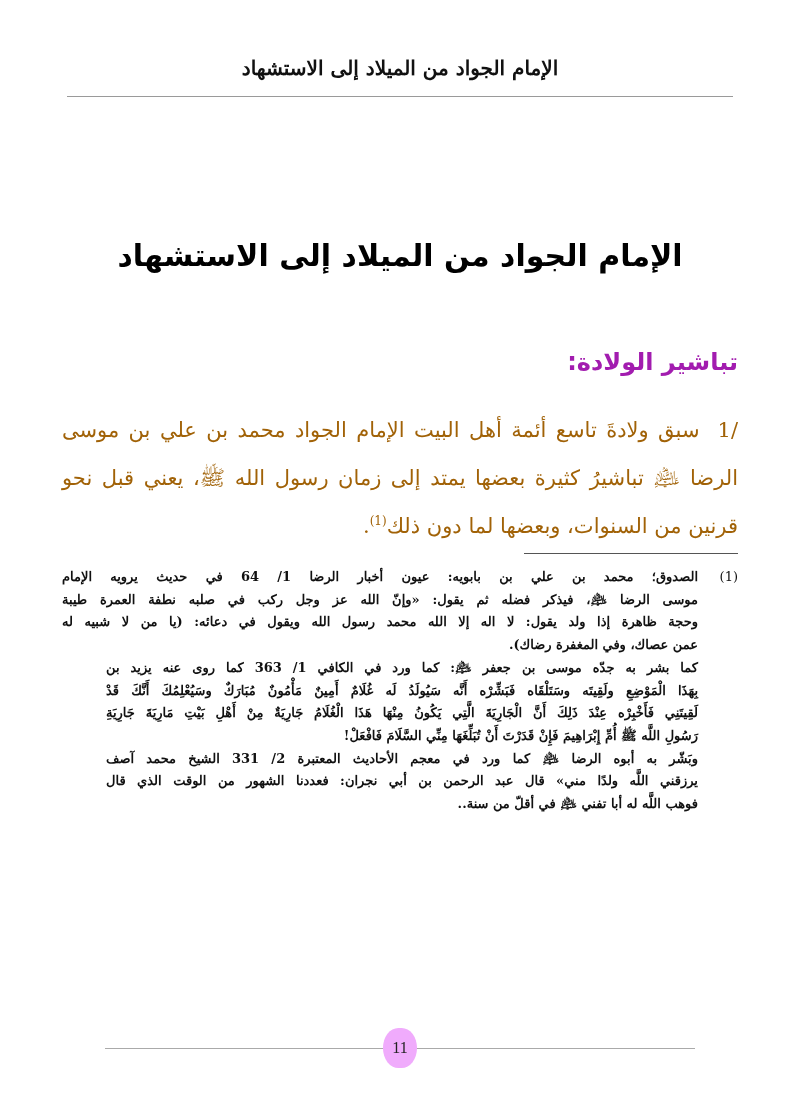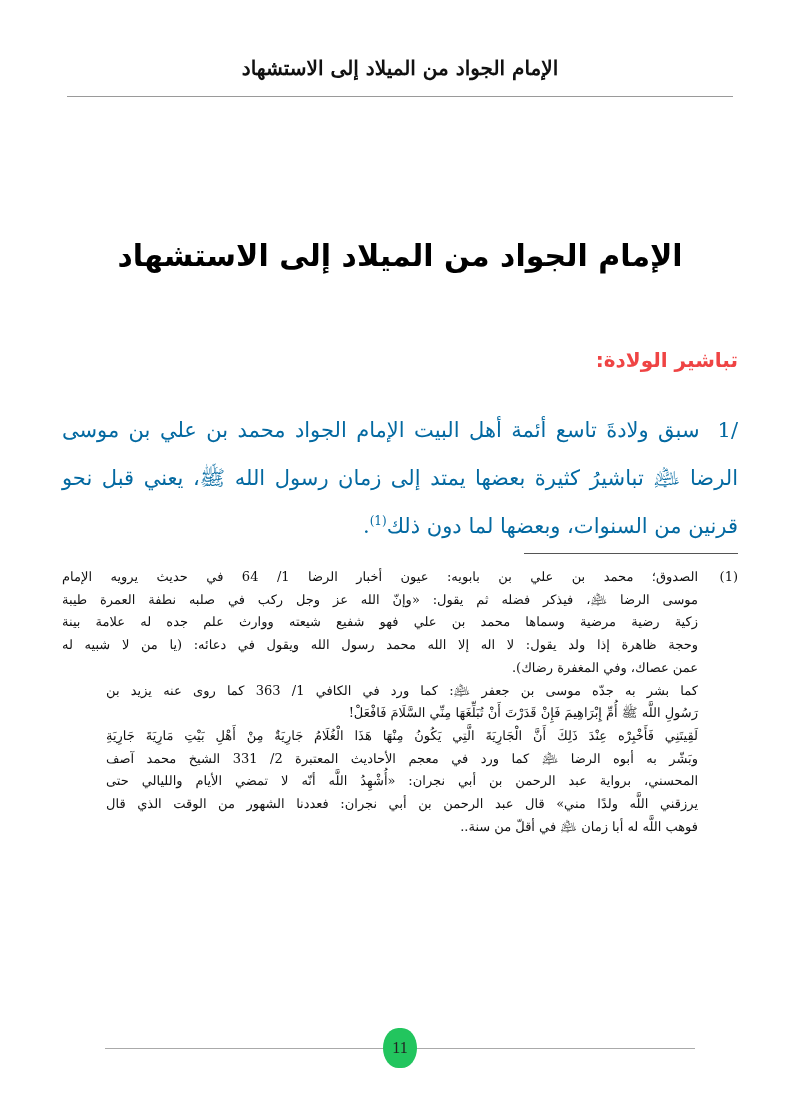--- a/index.html
+++ b/index.html
@@ -15,54 +15,54 @@
       border-top: 1.5px solid #9a9a9a;
     }
     .head-rule { left: 67px; width: 388px; }
 
     .chapter-title {
       position: absolute; top: 238px; left: 0; width: 800px; text-align: center;
       font-family: "DejaVu Sans", sans-serif; font-weight: bold; font-size: 30px; color: #000;
     }
     .section-heading {
       position: absolute; top: 348px; right: 62px;
-      font-family: "DejaVu Sans", sans-serif; font-weight: bold; font-size: 20px; color: #ef4444;
+      font-family: "DejaVu Sans", sans-serif; font-weight: bold; font-size: 24px; color: #a21caf;
     }
     .body-para {
       position: absolute; top: 406px; right: 62px; width: 676px;
       font-family: "DejaVu Serif", serif; font-size: 21px; line-height: 48px;
-      text-align: justify; text-align-last: right; color: #0369a1;
+      text-align: justify; text-align-last: right; color: #a16207;
     }
     .para-num { margin-left: 18px; direction: ltr; unicode-bidi: isolate; }
     sup.fn-ref { font-size: 12px; vertical-align: super; line-height: 0; }
 
     .fn-rule {
       position: absolute; top: 553px; right: 62px; width: 214px; height: 0;
       border-top: 1.5px solid #555;
     }
     .footnotes {
       position: absolute; top: 566px; right: 62px; width: 676px;
       font-family: "DejaVu Serif", serif; font-size: 13px; line-height: 22.7px;
       text-align: justify; color: #111;
     }
     .fn-block { position: relative; padding-right: 40px; }
     .fn-num { position: absolute; right: 0; top: 0; direction: ltr; unicode-bidi: isolate; }
-    .fn-line { display: block; text-align: justify; text-align-last: justify; }
+    .fn-line { display: block; text-align: justify; text-align-last: justify; font-weight: bold; }
     .fn-line.last { text-align-last: right; }
     .fn-plain { padding-right: 40px; margin-left: 44px; }
 
     .footer-rule-left {
       position: absolute; top: 1048px; left: 105px; width: 282px; border-top: 1.5px solid #aaa;
     }
     .footer-rule-right {
       position: absolute; top: 1048px; left: 413px; width: 282px; border-top: 1.5px solid #aaa;
     }
     .page-number-badge {
       position: absolute; top: 1028px; left: 383px; width: 34px; height: 40px;
-      background: #22c55e; border-radius: 45% / 50%;
+      background: #f0abfc; border-radius: 45% / 50%;
       display: flex; align-items: center; justify-content: center;
       font-family: "Liberation Serif", serif; font-size: 16px; color: #222;
     }
   </style>
 </head>
 <body>
 
 <div class="page">
   <div class="running-head">الإمام الجواد من الميلاد إلى الاستشهاد</div>
   <div class="head-rule" style="left:67px;width:666px;"></div>
@@ -75,33 +75,32 @@
     <span class="para-num">1/</span><span>سبق ولادةَ تاسع أئمة أهل البيت الإمام الجواد محمد بن علي بن موسى الرضا ﵇ تباشيرُ كثيرة بعضها يمتد إلى زمان رسول الله ﷺ، يعني قبل نحو قرنين من السنوات، وبعضها لما دون ذلك</span><sup class="fn-ref">(1)</sup><span>.</span>
   </div>
 
   <div class="fn-rule"></div>
 
   <div class="footnotes">
     <div class="fn-block">
       <span class="fn-num">(1)</span>
       <span class="fn-line">الصدوق؛ محمد بن علي بن بابويه: عيون أخبار الرضا 1/ 64 في حديث يرويه الإمام</span>
       <span class="fn-line">موسى الرضا ﵇، فيذكر فضله ثم يقول: «وإنّ الله عز وجل ركب في صلبه نطفة العمرة طيبة</span>
-      <span class="fn-line">زكية رضية مرضية وسماها محمد بن علي فهو شفيع شيعته ووارث علم جده له علامة بينة</span>
       <span class="fn-line">وحجة ظاهرة إذا ولد يقول: لا اله إلا الله محمد رسول الله ويقول في دعائه: (يا من لا شبيه له</span>
       <span class="fn-line last">عمن عصاك، وفي المغفرة رضاك).</span>
     </div>
     <div class="fn-plain">
       <span class="fn-line">كما بشر به جدّه موسى بن جعفر ﵇: كما ورد في الكافي 1/ 363 كما روى عنه يزيد بن</span>
+      <span class="fn-line">بِهَذَا الْمَوْضِعِ ولَقِيتَه وسَتَلْقَاه فَبَشِّرْه أَنَّه سَيُولَدُ لَه غُلَامٌ أَمِينٌ مَأْمُونٌ مُبَارَكٌ وسَيُعْلِمُكَ أَنَّكَ قَدْ</span>
+      <span class="fn-line">لَقِيتَنِي فَأَخْبِرْه عِنْدَ ذَلِكَ أَنَّ الْجَارِيَةَ الَّتِي يَكُونُ مِنْهَا هَذَا الْغُلَامُ جَارِيَةٌ مِنْ أَهْلِ بَيْتِ مَارِيَةَ جَارِيَةِ</span>
       <span class="fn-line last">رَسُولِ اللَّه ﷺ أُمِّ إِبْرَاهِيمَ فَإِنْ قَدَرْتَ أَنْ تُبَلِّغَهَا مِنِّي السَّلَامَ فَافْعَلْ!</span>
-      <span class="fn-line">لَقِيتَنِي فَأَخْبِرْه عِنْدَ ذَلِكَ أَنَّ الْجَارِيَةَ الَّتِي يَكُونُ مِنْهَا هَذَا الْغُلَامُ جَارِيَةٌ مِنْ أَهْلِ بَيْتِ مَارِيَةَ جَارِيَةِ</span>
     </div>
     <div class="fn-plain">
       <span class="fn-line">وبَشّر به أبوه الرضا ﵇ كما ورد في معجم الأحاديث المعتبرة 2/ 331 الشيخ محمد آصف</span>
-      <span class="fn-line">المحسني، برواية عبد الرحمن بن أبي نجران: «أُشْهِدُ اللَّه أنّه لا تمضي الأيام والليالي حتى</span>
       <span class="fn-line">يرزقني اللَّه ولدًا مني» قال عبد الرحمن بن أبي نجران: فعددنا الشهور من الوقت الذي قال</span>
-      <span class="fn-line last">فوهب اللَّه له أبا زمان ﵇ في أقلّ من سنة..</span>
+      <span class="fn-line last">فوهب اللَّه له أبا تفني ﵇ في أقلّ من سنة..</span>
     </div>
   </div>
 
   <div class="footer-rule-left"></div>
   <div class="footer-rule-right"></div>
   <div class="page-number-badge">11</div>
 </div>
 
 </body></html>

